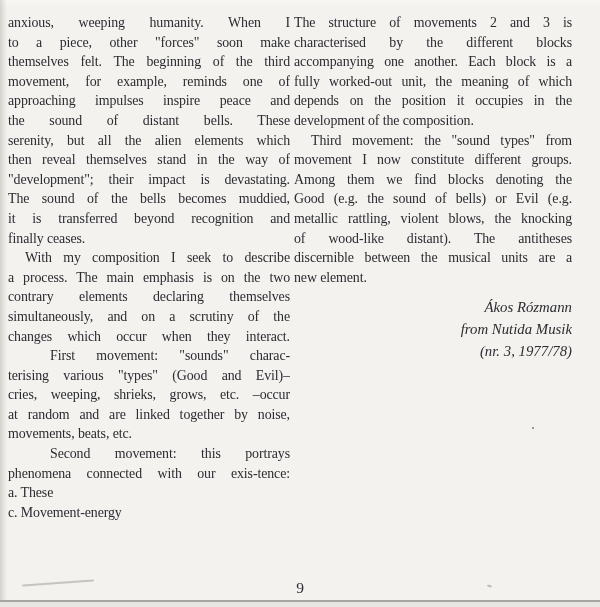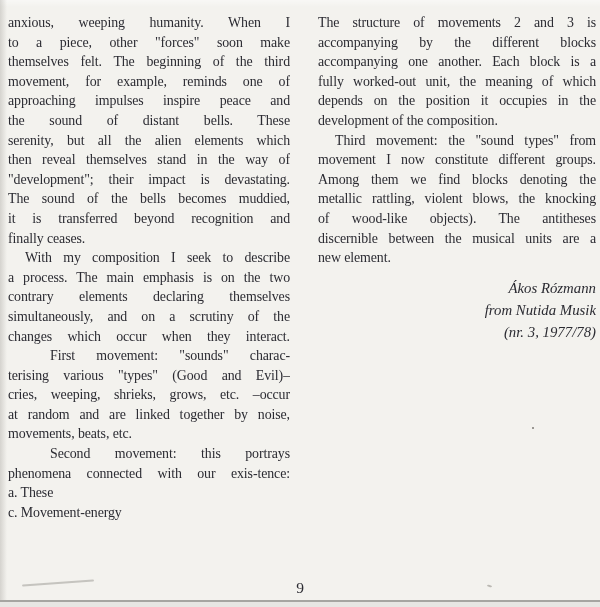--- a/index.html
+++ b/index.html
@@ -14,21 +14,21 @@
     background: var(--paper, #f3f2ee);
     color: var(--ink, #2b2b32);
     font-family: "Liberation Serif", "DejaVu Serif", serif;
     overflow: hidden;
   }
   .text-layer {
     position: absolute;
     top: 13px;
     left: 8px;
     display: flex;
-    gap: 28px;
+    gap: 4px;
   }
   .col-left  { width: 282px; }
   .col-right { width: 278px; }
   .para { margin: 0; }
   .line {
     font-size: 13.9px;
     letter-spacing: -0.1px;
     line-height: 19.6px;
     height: 19.6px;
     overflow: hidden;
@@ -146,32 +146,33 @@
           <div class="line just">phenomena connected with our exis-tence:</div>
         </div>
         <div class="para">
           <div class="line">a. These</div>
           <div class="line">c. Movement-energy</div>
         </div>
       </div>
     <div class="col col-right" id="col-right">
         <div class="para">
           <div class="line just">The structure of movements 2 and 3 is</div>
-          <div class="line just">accompanying by the different blocks</div>
+          <div class="line just">characterised by the different blocks</div>
           <div class="line just">accompanying one another. Each block is a</div>
           <div class="line just">fully worked-out unit, the meaning of which</div>
           <div class="line just">depends on the position it occupies in the</div>
           <div class="line">development of the composition.</div>
         </div>
         <div class="para">
           <div class="line just ind-s">Third movement: the "sound types" from</div>
           <div class="line just">movement I now constitute different groups.</div>
           <div class="line just">Among them we find blocks denoting the</div>
+          <div class="line just">Good (e.g. the sound of bells) or Evil (e.g.</div>
           <div class="line just">metallic rattling, violent blows, the knocking</div>
-          <div class="line just">of wood-like objects). The antitheses</div>
+          <div class="line just">of wood-like distant). The antitheses</div>
           <div class="line just">discernible between the musical units are a</div>
           <div class="line">new element.</div>
         </div>
         <div class="para align-right italic">
           <div class="line">Ákos Rózmann</div>
           <div class="line">from Nutida Musik</div>
           <div class="line">(nr. 3, 1977/78)</div>
         </div>
       </div>
   </div>

